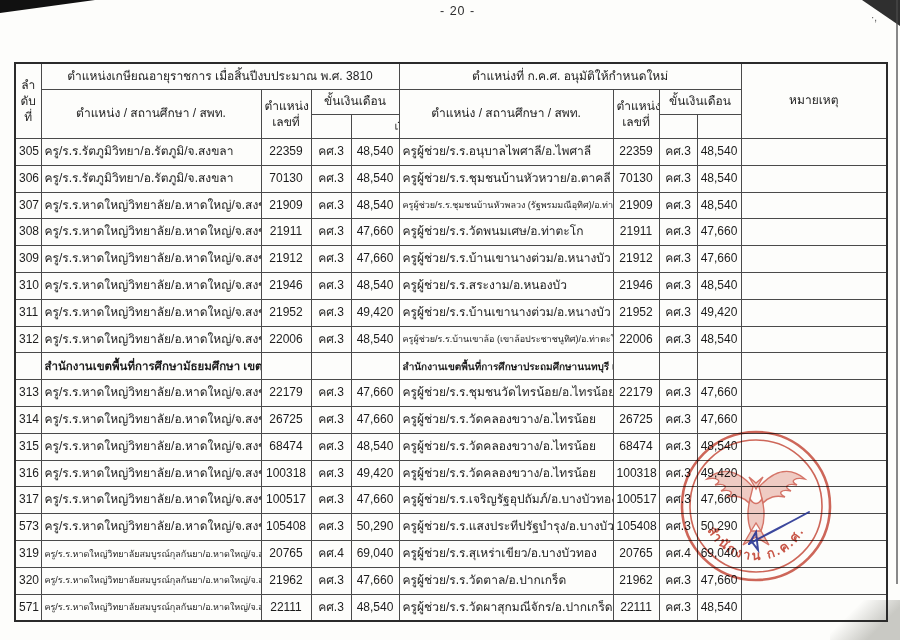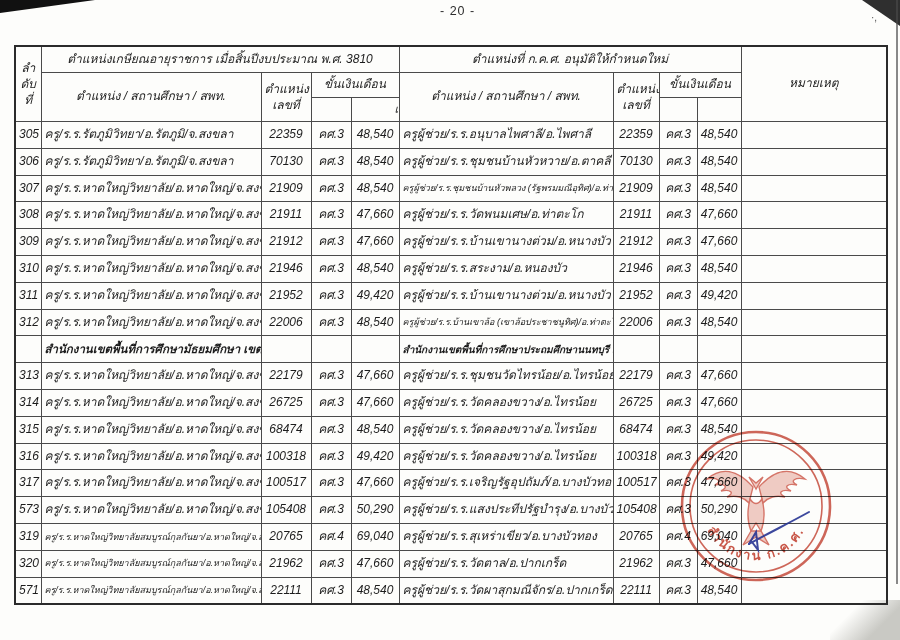--- a/index.html
+++ b/index.html
@@ -15,22 +15,22 @@
   .corner-tl{position:absolute;top:0;left:0;width:0;height:0;
     border-top:13px solid #111;border-right:95px solid transparent;}
   .corner-tr{position:absolute;top:0;right:0;width:0;height:0;
     border-top:26px solid #2f2f2f;border-left:38px solid transparent;}
   .edge-right{position:absolute;top:0;left:896px;width:2px;height:584px;background:#4a4a4a;opacity:.65;}
   .shadow-br{position:absolute;left:830px;top:600px;width:70px;height:40px;
     background:linear-gradient(135deg, rgba(0,0,0,0) 30%, #c9c9c4 70%);}
   .speck{position:absolute;top:12px;left:871px;color:#555;font-size:10px;}
 
   table.doc{
-    position:absolute;left:14px;top:45px;width:872px;
-    border-collapse:collapse;table-layout:fixed;font-style:italic;
+    position:absolute;left:14px;top:62px;width:872px;
+    border-collapse:collapse;table-layout:fixed;
   }
   table.doc td, table.doc th{
     border:1px solid #4a4a4a;
     padding:0 3px;font-weight:normal;
     overflow:hidden;white-space:nowrap;
     font-size:12px;line-height:1.15;
     vertical-align:middle;
   }
   table.doc{border:2px solid #2b2b2b;}
   thead th{font-weight:bold;text-align:center;font-size:12.5px;}

